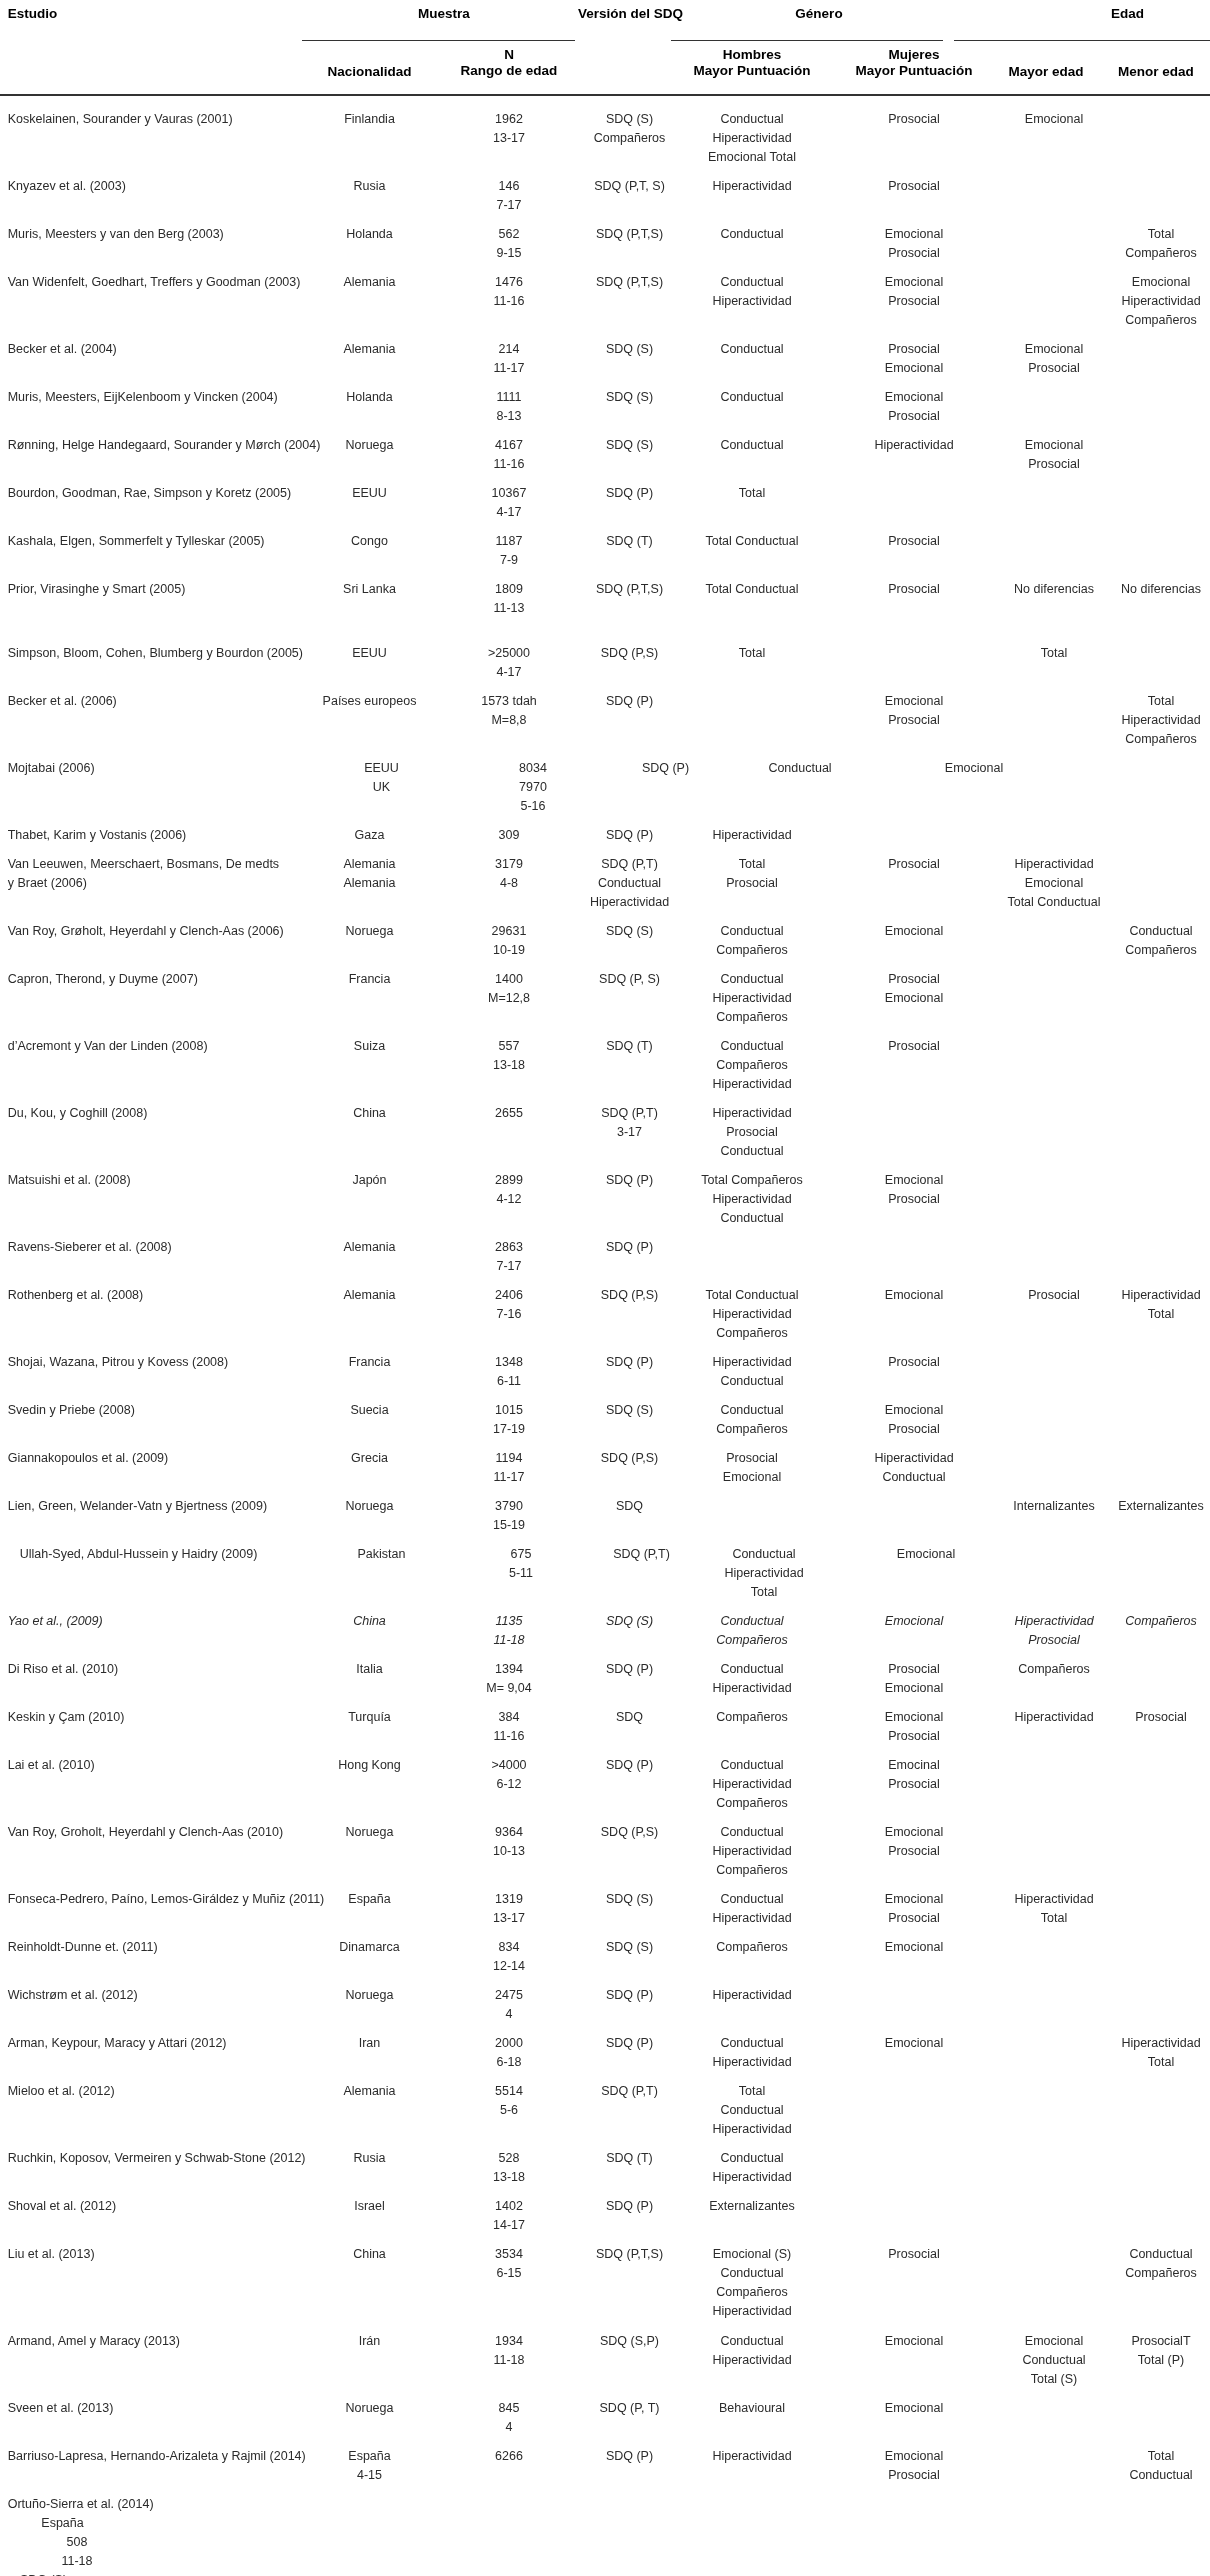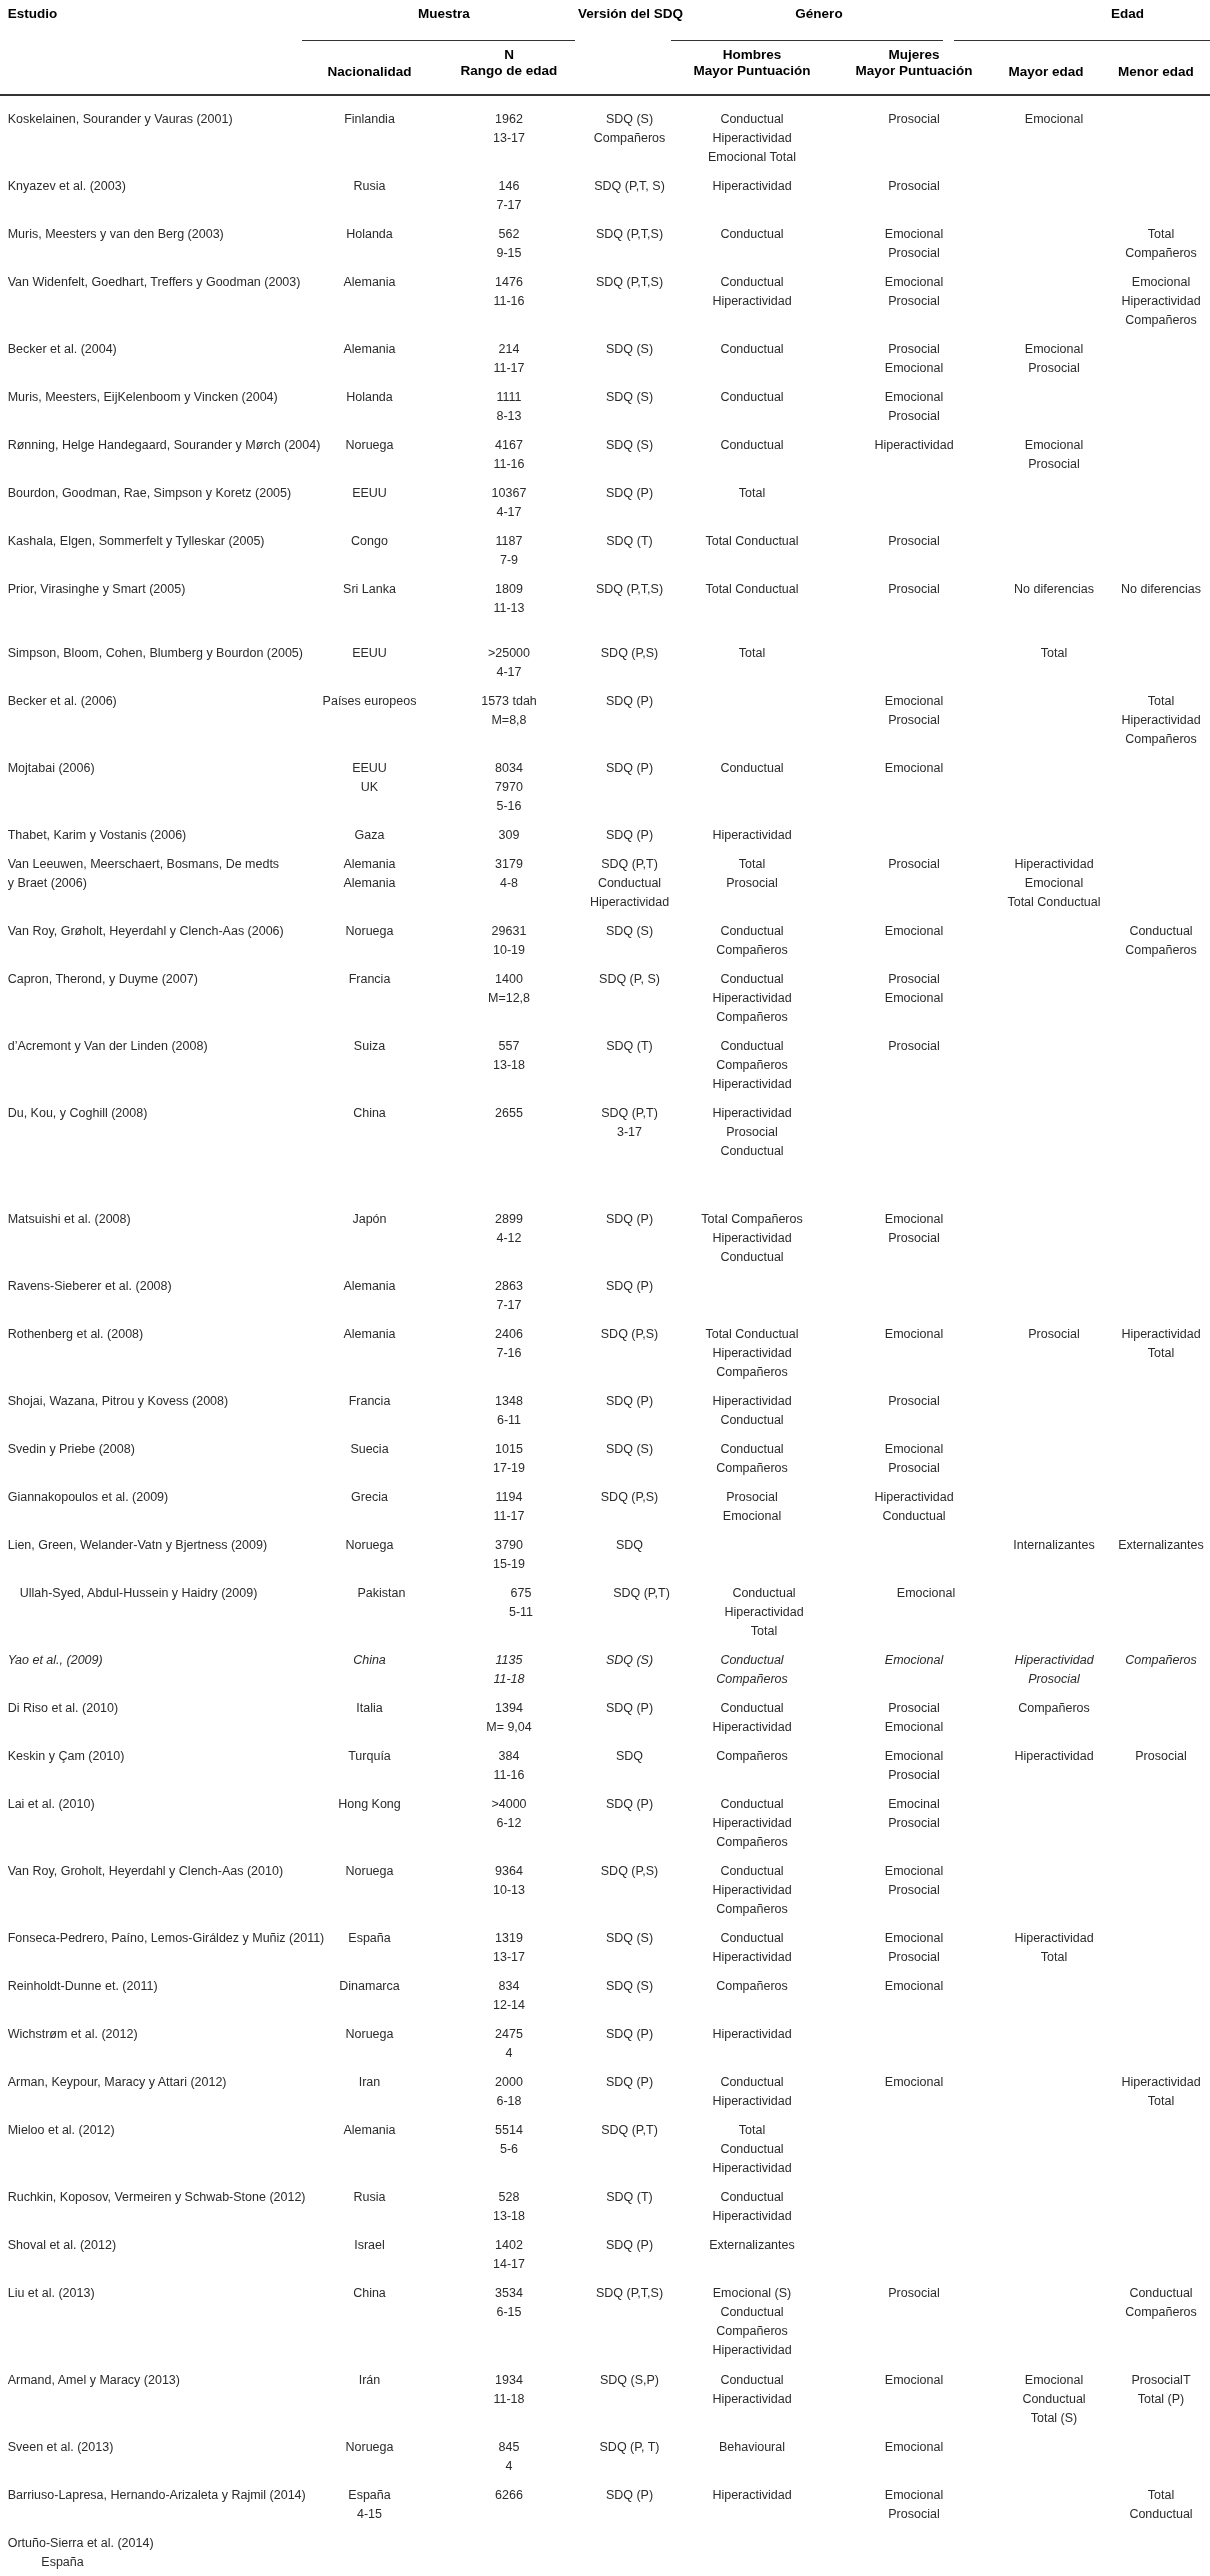--- a/index.html
+++ b/index.html
@@ -354,21 +354,21 @@
           <span class="line">Emocional</span>
           <span class="line">Prosocial</span>
         </div>
         <div class="cell c6"></div>
         <div class="cell c7">
           <span class="line">Total</span>
           <span class="line">Hiperactividad</span>
           <span class="line">Compañeros</span>
         </div>
       </div>
-      <div class="row" style="height: 67px; padding-top: 0px;">
+      <div class="row" style="height: 67px; padding-top: 0px; gap: 12px;">
         <div class="cell c0">
           <span class="line">Mojtabai (2006)</span>
         </div>
         <div class="cell c1">
           <span class="line">EEUU</span>
           <span class="line">UK</span>
         </div>
         <div class="cell c2">
           <span class="line">8034</span>
           <span class="line">7970</span>
@@ -532,21 +532,21 @@
         </div>
         <div class="cell c4">
           <span class="line">Hiperactividad</span>
           <span class="line">Prosocial</span>
           <span class="line">Conductual</span>
         </div>
         <div class="cell c5"></div>
         <div class="cell c6"></div>
         <div class="cell c7"></div>
       </div>
-      <div class="row" style="height: 67px; padding-top: 0px; margin-top: 39px;">
+      <div class="row" style="height: 67px; padding-top: 0px;">
         <div class="cell c0">
           <span class="line">Matsuishi et al. (2008)</span>
         </div>
         <div class="cell c1">
           <span class="line">Japón</span>
         </div>
         <div class="cell c2">
           <span class="line">2899</span>
           <span class="line">4-12</span>
         </div>

